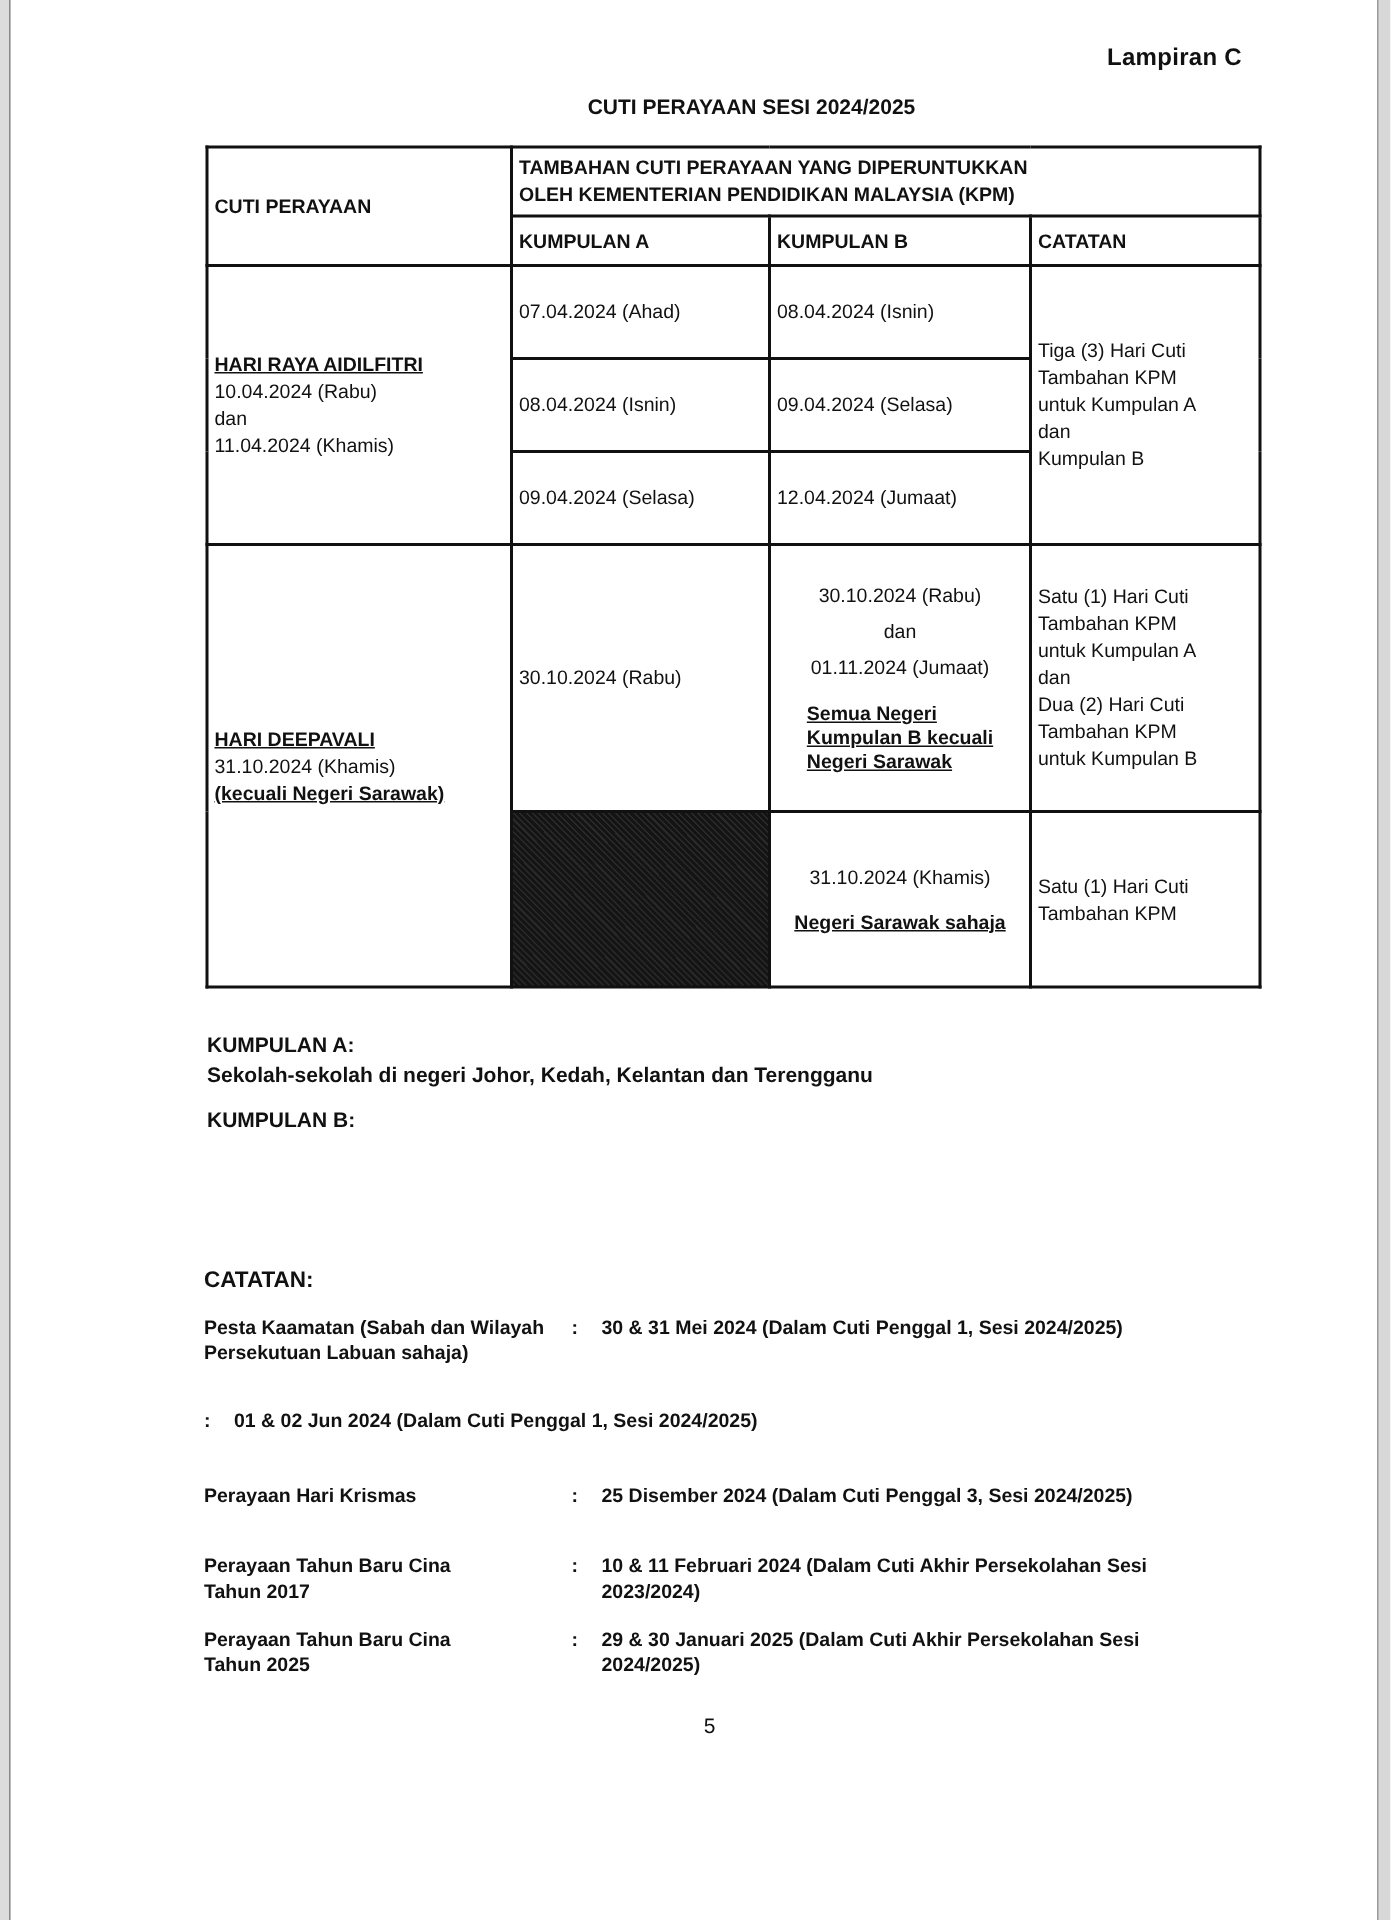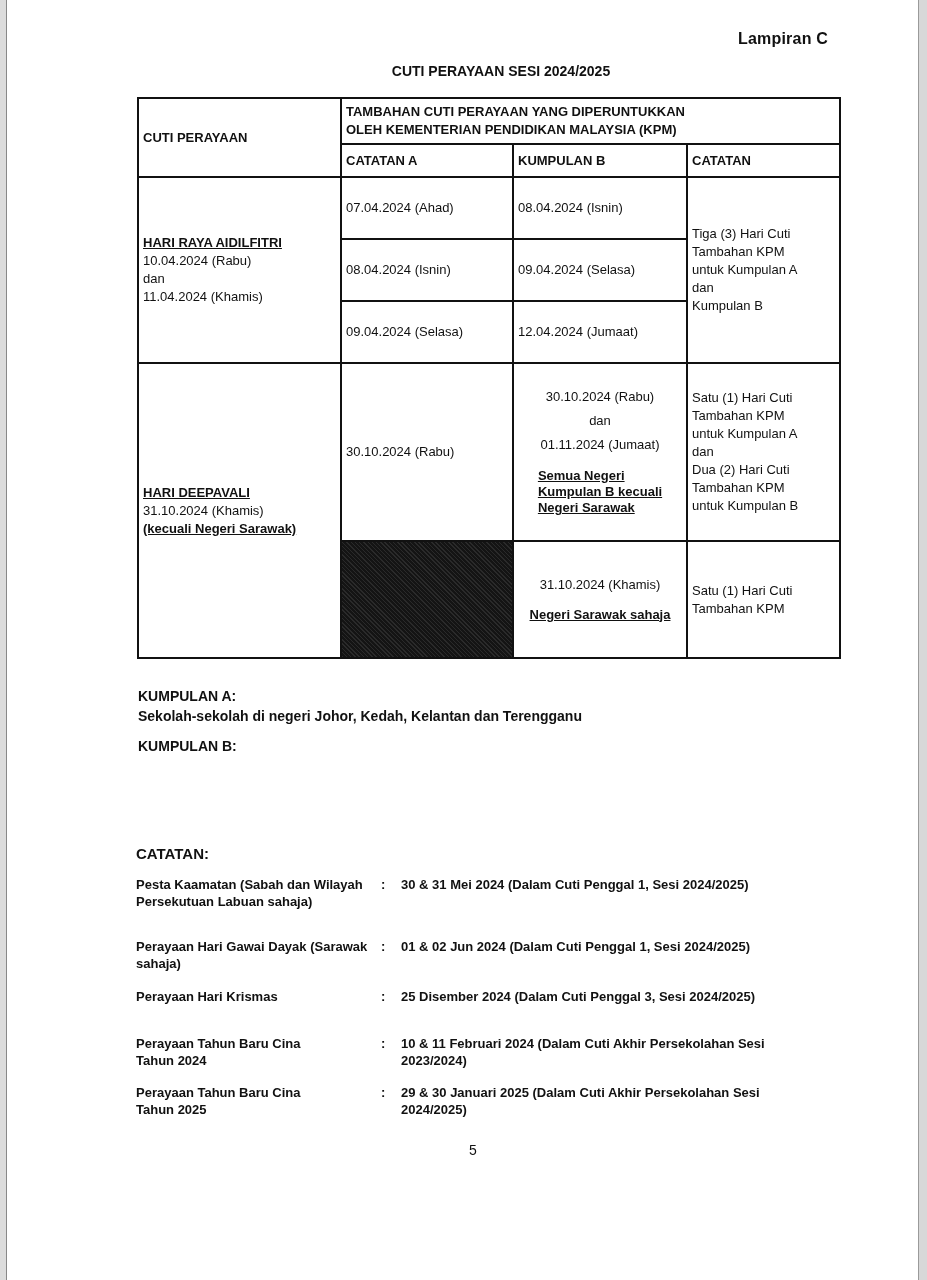--- a/index.html
+++ b/index.html
@@ -52,21 +52,21 @@
   </colgroup>
   <tbody>
       <tr style="height:46px">
     <th rowspan="2">CUTI PERAYAAN</th>
     <th colspan="3">
       <div>TAMBAHAN CUTI PERAYAAN YANG DIPERUNTUKKAN</div>
       <div>OLEH KEMENTERIAN PENDIDIKAN MALAYSIA (KPM)</div>
     </th>
   </tr>
   <tr style="height:33px">
-    <th>CATATAN A</th>
+    <th>KUMPULAN A</th>
     <th>KUMPULAN B</th>
     <th>CATATAN</th>
   </tr>
 
   <tr style="height:62px">
     <td rowspan="3">
       <div class="b">HARI RAYA AIDILFITRI</div>
       <div>10.04.2024 (Rabu)</div>
       <div>dan</div>
       <div>11.04.2024 (Khamis)</div>
@@ -142,31 +142,30 @@
 </div>
 
 <div class="notes">
   <div class="hdr">CATATAN:</div>
   <div class="note-row" style="height:62px">
     <div class="lbl">Pesta Kaamatan (Sabah dan Wilayah Persekutuan Labuan sahaja)</div>
     <div class="colon">:</div>
     <div class="val">30 &amp; 31 Mei 2024 (Dalam Cuti Penggal 1, Sesi 2024/2025)</div>
   </div>
   <div class="note-row" style="height:50px">
-    <div class="lbl">Perayaan Hari Gawai Dayak (Sarawak sahaja)</div>
     <div class="colon">:</div>
     <div class="val">01 &amp; 02 Jun 2024 (Dalam Cuti Penggal 1, Sesi 2024/2025)</div>
   </div>
   <div class="note-row" style="height:47px">
     <div class="lbl">Perayaan Hari Krismas</div>
     <div class="colon">:</div>
     <div class="val">25 Disember 2024 (Dalam Cuti Penggal 3, Sesi 2024/2025)</div>
   </div>
   <div class="note-row" style="height:49px">
-    <div class="lbl" style="width:190px;margin-right:55px">Perayaan Tahun Baru Cina Tahun 2024</div>
+    <div class="lbl" style="width:190px;margin-right:55px">Perayaan Tahun Baru Cina Tahun 2017</div>
     <div class="colon">:</div>
     <div class="val" style="width:380px">10 &amp; 11 Februari 2024 (Dalam Cuti Akhir Persekolahan Sesi 2023/2024)</div>
   </div>
   <div class="note-row">
     <div class="lbl" style="width:190px;margin-right:55px">Perayaan Tahun Baru Cina Tahun 2025</div>
     <div class="colon">:</div>
     <div class="val" style="width:380px">29 &amp; 30 Januari 2025 (Dalam Cuti Akhir Persekolahan Sesi 2024/2025)</div>
   </div>
 </div>
 

